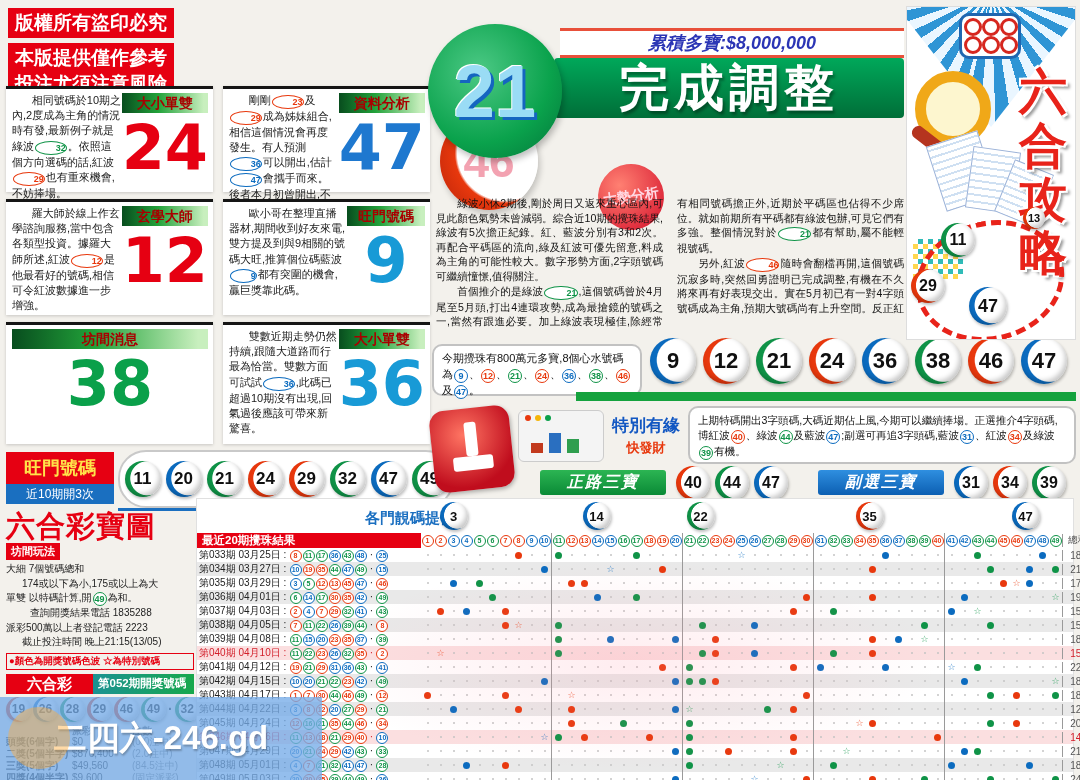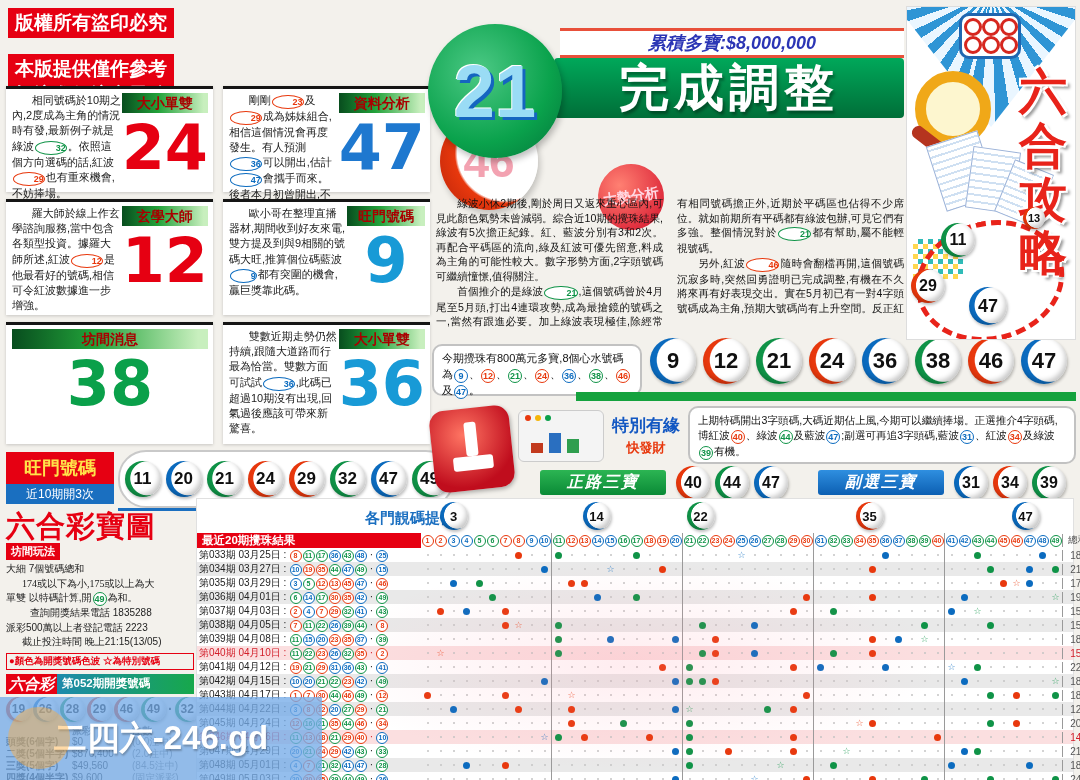--- a/index.html
+++ b/index.html
@@ -58,21 +58,21 @@
          text-shadow:-2px -2px 0 #fff,2px -2px 0 #fff,-2px 2px 0 #fff,2px 2px 0 #fff,4px 4px 3px rgba(0,0,0,.4)}
   .ring{border:3px solid #d6271f;border-radius:50%;width:12px;height:12px}
   .ticket{background:#fff;border:1px solid #9bb2d8;position:absolute;
           background-image:repeating-linear-gradient(0deg,#fff 0 5px,#cfe0f2 5px 7px)}
   
   .baotu-title{color:#e60012;font-weight:900;font-size:29px;letter-spacing:1px;line-height:1}
   .playbar{background:#e60012;color:#fff;font-weight:bold;font-size:11px;padding:1px 5px;display:inline-block}
   .rules{font-size:10px;line-height:1.45;color:#222;margin-top:2px}
   .note{border:1.5px solid #e60012;color:#e60012;font-size:9.5px;padding:1px 2px;margin-top:3px;font-weight:bold}
   .resultbar{height:20px;background:linear-gradient(90deg,#1f7fd0,#17a84b);display:flex;align-items:center;margin-top:4px}
-  .brand{background:#e60012;color:#fff;font-weight:900;font-style:italic;font-size:15px;padding:0 3px;line-height:20px}
+  .brand{background:#e60012;color:#fff;font-weight:900;font-size:15px;padding:0 21px;line-height:20px}
   .resulttitle{color:#fff;font-size:11.5px;font-weight:bold;padding-left:5px}
   #prize{font-size:10px;margin-top:3px}
   #prize .prow{display:grid;grid-template-columns:66px 60px 60px;line-height:11.8px}
   #prize .ph{color:#555;font-weight:bold}
   #prize .pl{font-weight:bold;white-space:nowrap}
   #prize .pv{color:#222}.mute{color:#777}
   
   #recent{background:#fff;border:1px solid #e0e0e0;box-sizing:border-box}
   .provide{color:#1b6fc0;font-size:15px;font-weight:bold}
   .titlebar{background:#e60012;color:#fff;font-weight:bold;font-size:11.5px;line-height:15px;padding-left:5px;box-sizing:border-box}
@@ -88,21 +88,21 @@
   
   #wmband{background:rgba(118,172,232,.78);z-index:9;display:flex;align-items:center;justify-content:center}
   #wmband .wmtext{color:#fff;font-weight:900;font-size:33px;text-shadow:1px 2px 2px rgba(0,0,0,.25)}
   .haze{pointer-events:none;z-index:8}
 </style>
 </head>
 <body>
 
 <div class="abs" style="left:8px;top:8px;width:190px">
   <div class="redbox">版權所有盜印必究</div><br>
-  <div class="redbox" style="margin-top:16px">
+  <div class="redbox" style="margin-top:5px">
     <span>本版提供僅作參考</span><br>
     <span>投注尤須注意風險</span>
   </div>
 </div>
 
 <div id="tips" class="abs" style="left:6px;top:86px">
   <div class="tip">
     <div class="tip-text fmt">相同號碼於10期之內,2度成為主角的情況時有發,最新例子就是綠波<span class="cn" style="color:#0f9347;border-color:#0f9347">32</span>。依照這個方向選碼的話,紅波<span class="cn" style="color:#e8380d;border-color:#e8380d">29</span>也有重來機會,不妨捧場。</div>
     <div class="tip-right">
         <div class="tip-ribbon">大小單雙</div>
@@ -265,21 +265,21 @@
       <div class="ball" style="height: 34px; width: 34px; font-size: 16px; background: radial-gradient(circle at 62% 48%, rgb(255, 255, 255) 57%, rgb(232, 56, 13) 60%); position: absolute; left: 4px; top: 262px;">29</div>
       <div class="ball" style="height: 38px; width: 38px; font-size: 18px; background: radial-gradient(circle at 62% 48%, rgb(255, 255, 255) 57%, rgb(11, 107, 191) 60%); position: absolute; left: 62px; top: 280px;">47</div>
     </div>
 </div>
 
 <div class="abs" style="left:6px;top:512px;width:188px">
   <div class="baotu-title">六合彩寶圖</div>
   <div class="playbar">坊間玩法</div>
   <div id="rules" class="rules">
       <div class="fmt" style="padding-left: 0px;">大細 7個號碼總和</div>
-      <div class="fmt" style="padding-left: 16px; font-family: Liberation Serif, serif;">174或以下為小,175或以上為大</div>
+      <div class="fmt" style="padding-left: 16px;">174或以下為小,175或以上為大</div>
       <div class="fmt" style="padding-left: 0px;">單雙 以特碼計算,開<span class="cn" style="color:#0f9347;border-color:#0f9347">49</span>為和。</div>
       <div class="fmt" style="padding-left: 24px;">查詢開獎結果電話 1835288</div>
       <div class="fmt" style="padding-left: 0px;">派彩500萬以上者登記電話 2223</div>
       <div class="fmt" style="padding-left: 16px;">截止投注時間 晚上21:15(13/05)</div>
     </div>
   <div class="note fmt">●顏色為開獎號碼色波 ☆為特別號碼</div>
   <div class="resultbar">
     <span class="brand">六合彩</span>
     <span class="resulttitle">第052期開獎號碼</span>
   </div>

